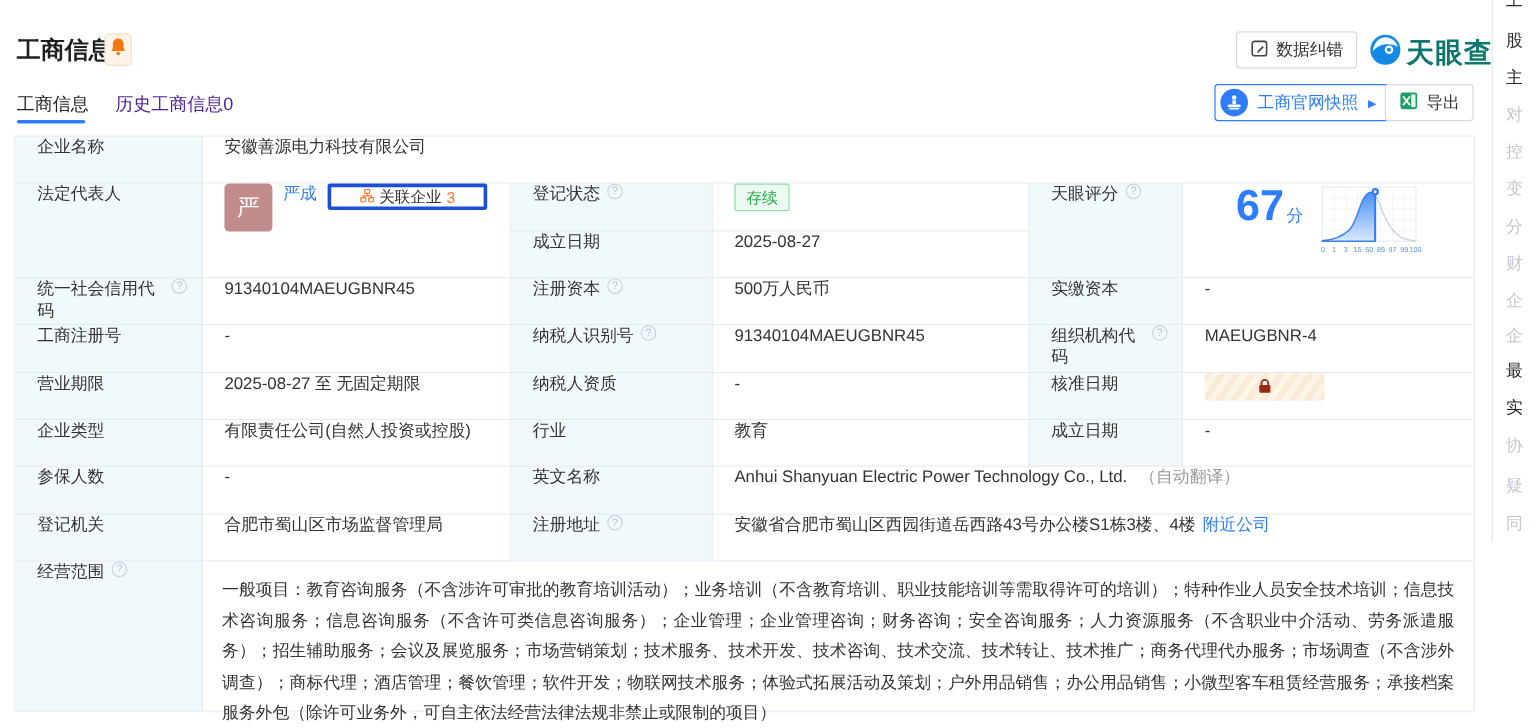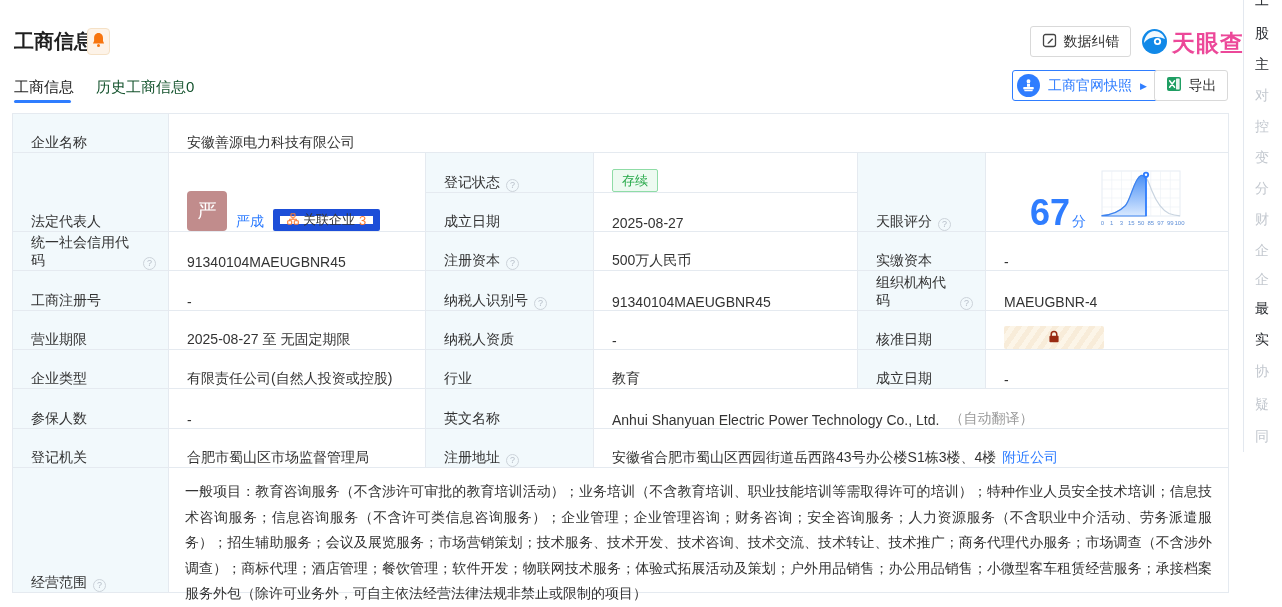--- a/index.html
+++ b/index.html
@@ -12,50 +12,50 @@
   .page{position:relative;width:1282px;height:607px;background:#fff}
 
   
   .title{position:absolute;left:14px;top:28px;font-size:20px;font-weight:bold;color:#1f1f1f}
   .bell-box{position:absolute;left:87px;top:28px;width:23px;height:27px;background:#fdf3e8;
             border:1px solid #f5e1c6;border-radius:4px;display:flex;align-items:center;justify-content:center}
   .btn{display:inline-flex;align-items:center;justify-content:center;gap:7px;background:#fff;
        border:1px solid #d9d9d9;border-radius:3px;font-size:14px;color:#333;cursor:pointer}
   .btn-correct{position:absolute;left:1030px;top:26px;width:101px;height:31px}
   .logo{position:absolute;left:1141px;top:28px;display:flex;align-items:center;gap:4px}
-  .logo-text{font-size:23px;font-weight:bold;color:#ec4899;letter-spacing:1px}
+  .logo-text{font-size:23px;font-weight:bold;color:#0f766e;letter-spacing:1px}
 
   
   .tab1{position:absolute;left:14px;top:78px;font-size:15px;color:#222;cursor:pointer}
   .tab1-line{position:absolute;left:14px;top:100px;width:57px;height:3px;background:var(--blue);border-radius:2px}
-  .tab2{position:absolute;left:96px;top:78px;font-size:15px;color:#14532d;cursor:pointer}
+  .tab2{position:absolute;left:96px;top:78px;font-size:15px;color:#4c1d95;cursor:pointer}
   .btn-snapshot{position:absolute;left:1012px;top:70px;height:31px;padding:0 10px 0 4px;
                 border:1px solid var(--blue);color:var(--blue);border-radius:3px;gap:8px}
   .stamp-circ{width:23px;height:23px;border-radius:50%;background:var(--blue);
               display:flex;align-items:center;justify-content:center}
   .snap-arrow{font-size:9px;color:var(--blue)}
   .btn-export{position:absolute;left:1154px;top:70px;width:74px;height:31px}
 
   
   .table{position:absolute;left:12px;top:113px;display:grid;
          grid-template-columns:156px 257px 168px 264px 128px 243px;
          grid-template-rows:39px 40px 39px 39px 40px 39px 39px 40px 39px 125px;
          border-top:1px solid var(--bd);border-left:1px solid var(--bd);font-size:14px}
   .c{border-right:1px solid var(--bd);border-bottom:1px solid var(--bd);
-     display:flex;align-items:flex-end;padding:0 12px 0 18px;background:#fff;min-width:0;gap:6px}
+     display:flex;align-items:flex-start;padding:0 12px 0 18px;background:#fff;min-width:0;gap:6px}
   .lab{background:var(--lab-bg)}
   .help{flex:0 0 13px;width:13px;height:13px;border:1px solid #ccd3da;border-radius:50%;
         color:#b7bfc9;font-size:9px;line-height:11px;text-align:center;cursor:pointer}
   .help::after{content:"?"}
   .scope-val{display:block;padding:11px 16px;line-height:25.5px;text-align:justify}
   .link{color:var(--blue);cursor:pointer;text-decoration:none}
   .avatar{flex:0 0 40px;width:40px;height:40px;border-radius:4px;background:#c18c8c;color:#fff;
           font-size:19px;display:flex;align-items:center;justify-content:center}
-  .rel-badge{display:inline-flex;align-items:center;gap:4px;height:22px;padding:0 7px;
-             border:7px solid #1d4ed8;border-radius:2px;font-size:13px;color:#333;cursor:pointer;background:#fff}
+  .rel-badge{display:inline-flex;align-items:center;gap:4px;height:22px;padding:0 24px;
+             border:3px solid #1d4ed8;border-radius:2px;font-size:13px;color:#333;cursor:pointer;background:#fff}
   .rel-count{color:#ff7a2f}
   .status-badge{display:inline-block;padding:2px 9px;background:#edfaf1;border:1px solid #8fdca6;
                 border-radius:2px;color:#28a94a;font-size:13px;line-height:17px}
   .lock-box{width:100px;height:23px;border-radius:2px;display:flex;align-items:center;justify-content:center;
             cursor:pointer;background:repeating-linear-gradient(125deg,#f8ecd9 0 5px,#fcf5e8 5px 10px)}
   .note{color:#999;margin-left:4px}
   .score-cell{gap:13px;padding-left:44px}
   .score-num{font-size:36px;font-weight:bold;color:var(--blue);line-height:1}
   .score-unit{font-size:14px;color:var(--blue)}
 

